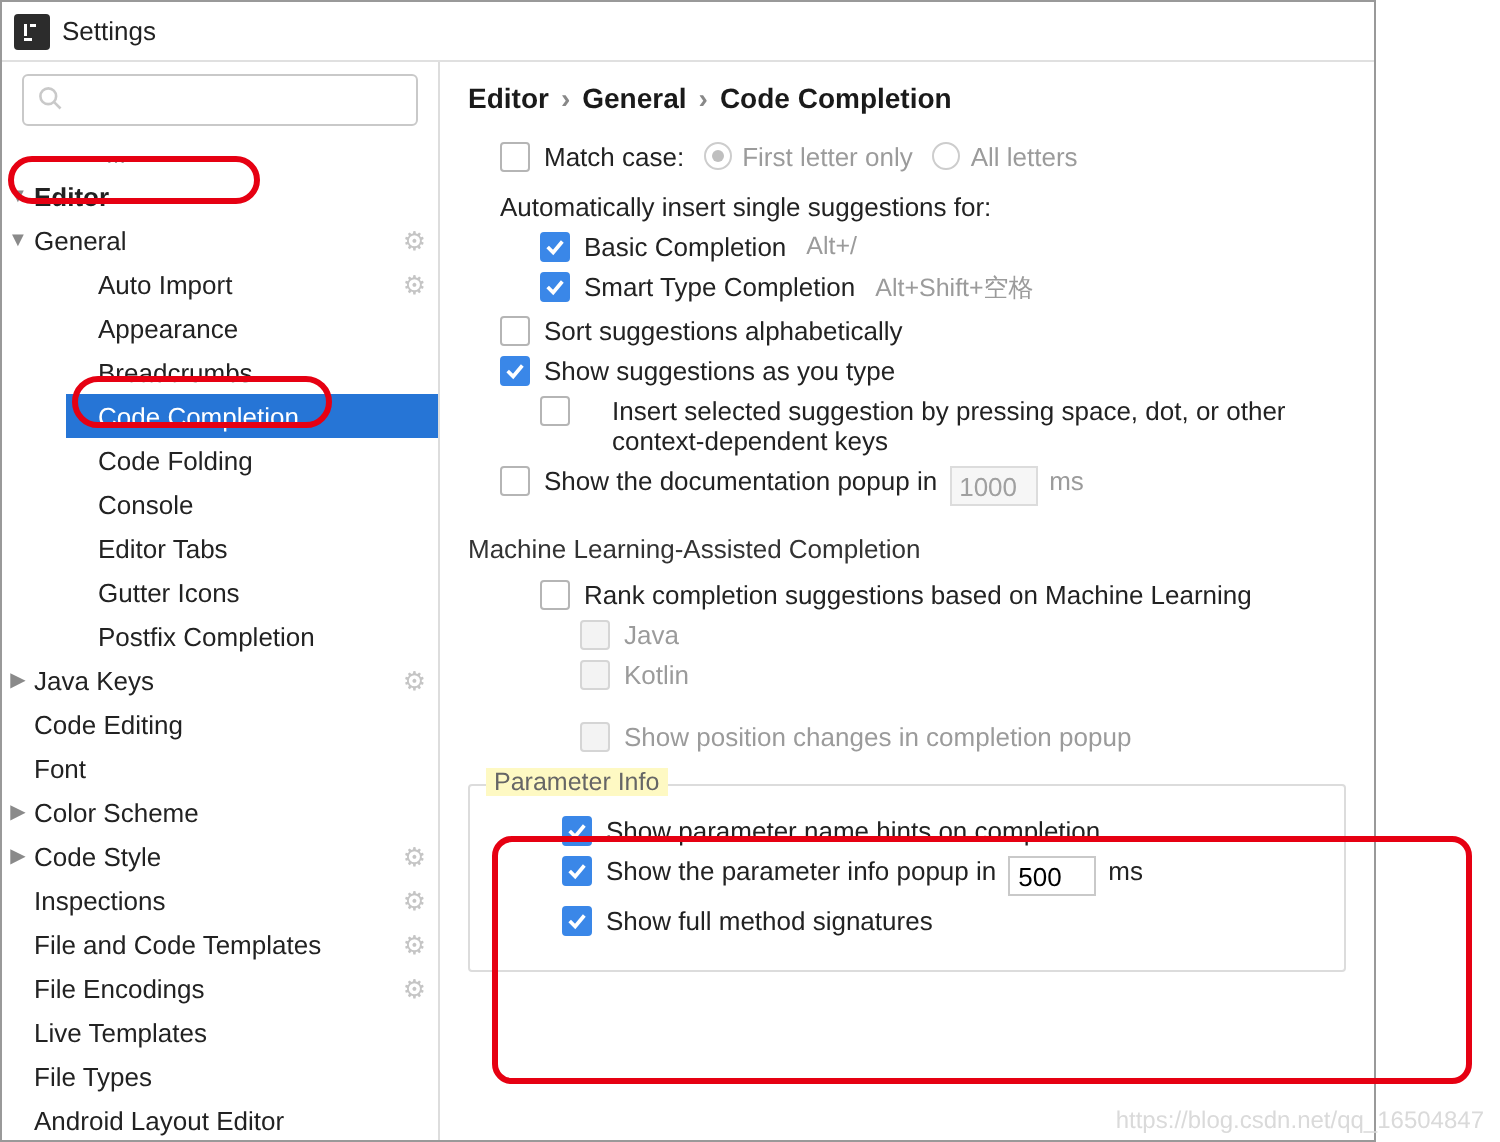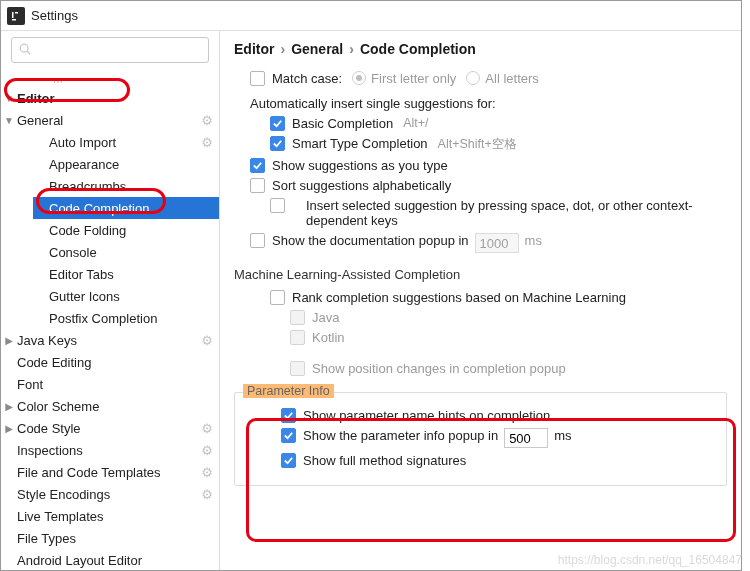--- a/index.html
+++ b/index.html
@@ -1,18 +1,18 @@
 <!DOCTYPE html>
 <html><head>
 <meta charset="utf-8">
 <style>
   * { box-sizing: border-box; font-family: "Segoe UI", Arial, sans-serif; }
   html, body { margin:0; padding:0; }
   body { width:750px; height:571px; background:#fff; color:#1a1a1a; font-size:13px; position:relative; }
-  .window { width:742px; height:571px; display:flex; flex-direction:column; border:1px solid #999; }
+  .window { width:688px; height:571px; display:flex; flex-direction:column; border:1px solid #999; }
   .titlebar { display:flex; align-items:center; height:30px; padding:0 6px; background:#fff; border-bottom:1px solid #e0e0e0; }
   .titlebar .icon { width:18px; height:18px; background:#2c2c2c; display:flex; align-items:center; justify-content:center; margin-right:6px; border-radius:2px; }
   .titlebar .icon svg { width:12px; height:12px; }
   .titlebar .ttl { font-size:13px; color:#222; }
   .body { flex:1; display:flex; overflow:hidden; }
   .sidebar { width:219px; border-right:1px solid #ddd; display:flex; flex-direction:column; background:#fff; }
   .searchbox { margin:6px 10px; height:26px; border:1px solid #c9c9c9; border-radius:3px; display:flex; align-items:center; padding:0 6px; }
   .searchbox svg { width:14px; height:14px; opacity:.45; }
   .searchbox input { flex:1; border:none; outline:none; font-size:13px; margin-left:4px; background:transparent; }
   .tree { flex:1; overflow:auto; padding-top:2px; color:#222; }
@@ -42,21 +42,21 @@
   .radio.on::after { content:""; width:6px; height:6px; background:#9d9d9d; border-radius:50%; }
   .radio.disabled { border-color:#cdcdcd; }
   .radio.disabled.on::after { background:#bfbfbf; }
   .gray { color:#9b9b9b; }
   .hint { color:#9b9b9b; margin-left:10px; font-size:12.5px; }
   .inset1 { margin-left:20px; }
   .inset2 { margin-left:40px; }
   .numfield { width:44px; height:20px; border:1px solid #c9c9c9; font-size:13px; padding:0 4px; text-align:left; margin:0 6px; }
   .numfield[disabled] { background:#f6f6f6; color:#a0a0a0; border-color:#dcdcdc; }
   .group { border:1px solid #dcdcdc; border-radius:2px; padding:10px 10px 12px 10px; margin-top:16px; position:relative; }
-  .group .legend { position:absolute; top:-9px; left:8px; background:#fdba74; padding:0 4px; color:#666; font-size:12.5px; }
+  .group .legend { position:absolute; top:-9px; left:8px; background:#fef9c3; padding:0 4px; color:#666; font-size:12.5px; }
   .group.plain { border:none; padding:0; margin-top:14px; }
   .group.plain .legend { position:static; background:none; padding:0; color:#333; font-size:13px; }
   .red-box { position:absolute; border:3px solid #e60012; border-radius:10px; left:246px; top:418px; width:490px; height:124px; pointer-events:none; }
   .watermark { position:absolute; right:8px; bottom:4px; color:#dadada; font-size:12px; pointer-events:none;padding-left:12px; }
   .cut { color:#999; padding-left:52px; height:16px; display:flex; align-items:flex-end; }
 </style>
 </head>
 <body>
 
 <div class="window">
@@ -164,21 +164,21 @@
             <span class="lbl">Inspections</span>
             <span class="gear">⚙</span>
           </div>
         <div class="item ind1">
             <span class="arrow"></span>
             <span class="lbl">File and Code Templates</span>
             <span class="gear">⚙</span>
           </div>
         <div class="item ind1">
             <span class="arrow"></span>
-            <span class="lbl">Style Encodings</span>
+            <span class="lbl">File Encodings</span>
             <span class="gear">⚙</span>
           </div>
         <div class="item ind1">
             <span class="arrow"></span>
             <span class="lbl">Live Templates</span>
           </div>
         <div class="item ind1">
             <span class="arrow"></span>
             <span class="lbl">File Types</span>
           </div>
@@ -223,30 +223,30 @@
         <span class="cb checked">
             <svg viewBox="0 0 12 12">
               <polyline points="2,6 5,9 10,3" fill="none" stroke="#fff" stroke-width="2"></polyline>
             </svg>
           </span>
         <span>Smart Type Completion</span>
         <span class="hint">Alt+Shift+空格</span>
       </div>
 
       <div class="row">
+          <span class="cb"></span>
+          <span>Sort suggestions alphabetically</span>
+        </div>
+      <div class="row">
           <span class="cb checked">
             <svg viewBox="0 0 12 12">
               <polyline points="2,6 5,9 10,3" fill="none" stroke="#fff" stroke-width="2"></polyline>
             </svg>
           </span>
           <span>Show suggestions as you type</span>
-        </div>
-      <div class="row">
-          <span class="cb"></span>
-          <span>Sort suggestions alphabetically</span>
         </div>
       <div class="row inset1">
           <span class="cb"></span>
           <span style="white-space:normal;margin-left:14px;">Insert selected suggestion by pressing space, dot, or other context-dependent keys</span>
         </div>
 
       <div class="row">
         <span class="cb"></span>
         <span>Show the documentation popup in</span>
         <input class="numfield" disabled="" value="1000" style="">

